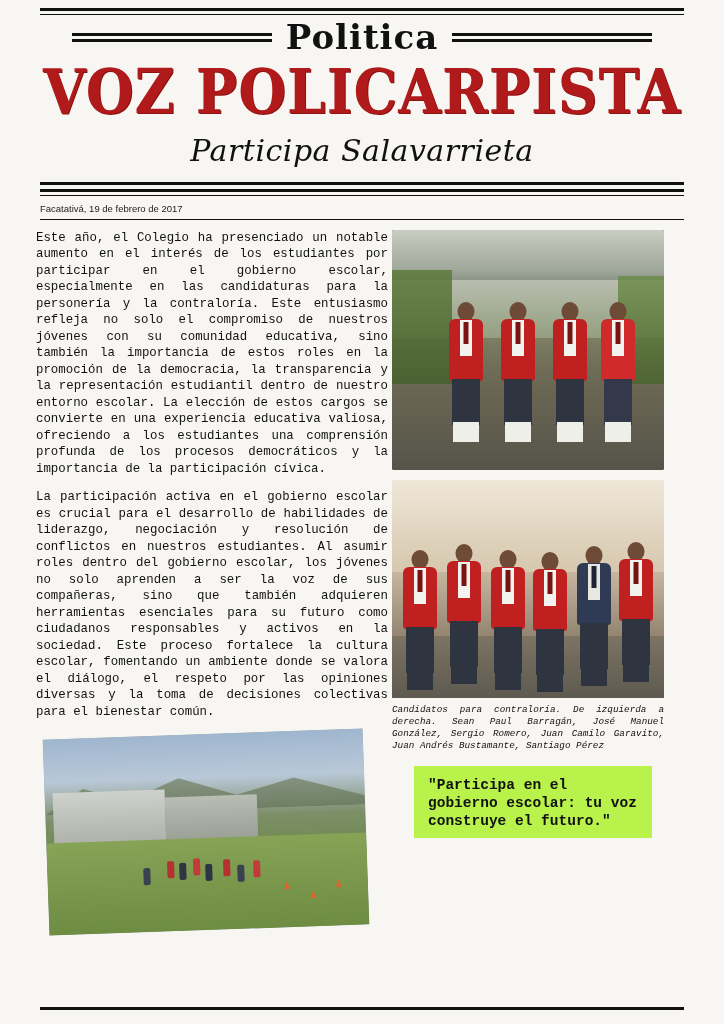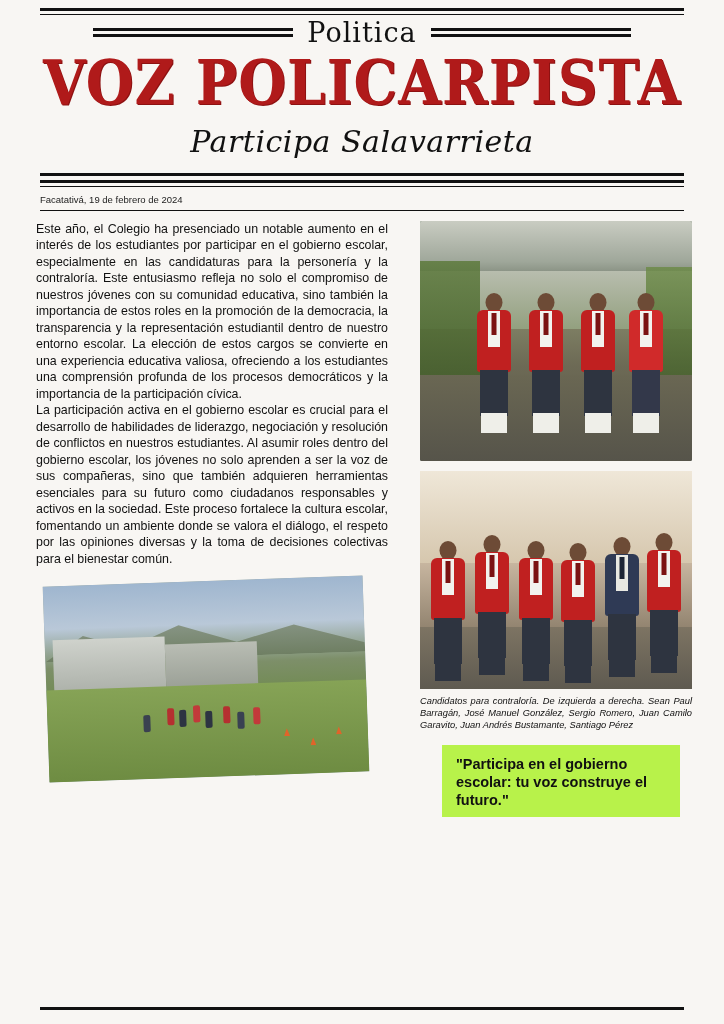--- a/index.html
+++ b/index.html
@@ -45,22 +45,22 @@
   .kicker-line {
     flex: 1 1 auto;
     height: 0;
     border-top: 3px solid #111;
     border-bottom: 3px solid #111;
     padding-top: 3px;
     max-width: 200px;
   }
   .kicker {
     font-family: "DejaVu Serif", serif;
-    font-weight: normal;
-    font-size: 27px;
+    font-weight: bold;
+    font-size: 34px;
     letter-spacing: 1px;
     color: #111;
     white-space: nowrap;
   }
   .paper-title {
     font-family: "DejaVu Serif", serif;
     font-weight: bold;
     font-size: 55px;
     color: #b01a1a;
     letter-spacing: 1px;
@@ -112,39 +112,40 @@
     font-size: 14.5px;
     font-weight: bold;
     color: #111;
     padding: 12px 40px 0 40px;
   }
 
   
   .content {
     display: flex;
     padding: 10px 36px 0 36px;
-    gap: 32px;
+    gap: 4px;
     box-sizing: border-box;
+    font-family: Liberation Mono, monospace;
   }
   .col-left {
     width: 352px;
     flex: 0 0 352px;
   }
   .col-right {
     width: 272px;
     flex: 0 0 272px;
   }
   .para {
     font-size: 12.4px;
     line-height: 1.33;
     color: #111;
     text-align: justify;
     margin: 0 0 0 0;
   }
-  .para + .para { margin-top: 0px; }
+  .para + .para { margin-top: 12px; }
 
   
   .photo {
     position: relative;
     overflow: hidden;
     background: #9aa;
   }
   .photo-1 {
     width: 272px;
     height: 240px;
@@ -298,21 +299,21 @@
     </div>
 
     <div class="paper-title">VOZ POLICARPISTA</div>
 
     <div class="subtitle">Participa Salavarrieta</div>
 
     <div class="rule-under-1"></div>
     <div class="rule-under-2"></div>
   </div>
 
-  <div class="dateline">Facatativá, 19 de febrero de 2024</div>
+  <div class="dateline">Facatativá, 19 de febrero de 2017</div>
   <div class="dateline-rule"></div>
 
 
   <div class="content">
 
     <div class="col-left">
       <p class="para">Este año, el Colegio ha presenciado un notable aumento en el interés de los estudiantes por participar en el gobierno escolar, especialmente en las candidaturas para la personería y la contraloría. Este entusiasmo refleja no solo el compromiso de nuestros jóvenes con su comunidad educativa, sino también la importancia de estos roles en la promoción de la democracia, la transparencia y la representación estudiantil dentro de nuestro entorno escolar. La elección de estos cargos se convierte en una experiencia educativa valiosa, ofreciendo a los estudiantes una comprensión profunda de los procesos democráticos y la importancia de la participación cívica.</p>
       <p class="para">La participación activa en el gobierno escolar es crucial para el desarrollo de habilidades de liderazgo, negociación y resolución de conflictos en nuestros estudiantes. Al asumir roles dentro del gobierno escolar, los jóvenes no solo aprenden a ser la voz de sus compañeras, sino que también adquieren herramientas esenciales para su futuro como ciudadanos responsables y activos en la sociedad. Este proceso fortalece la cultura escolar, fomentando un ambiente donde se valora el diálogo, el respeto por las opiniones diversas y la toma de decisiones colectivas para el bienestar común.</p>
 
       <div class="photo-3-wrap">

